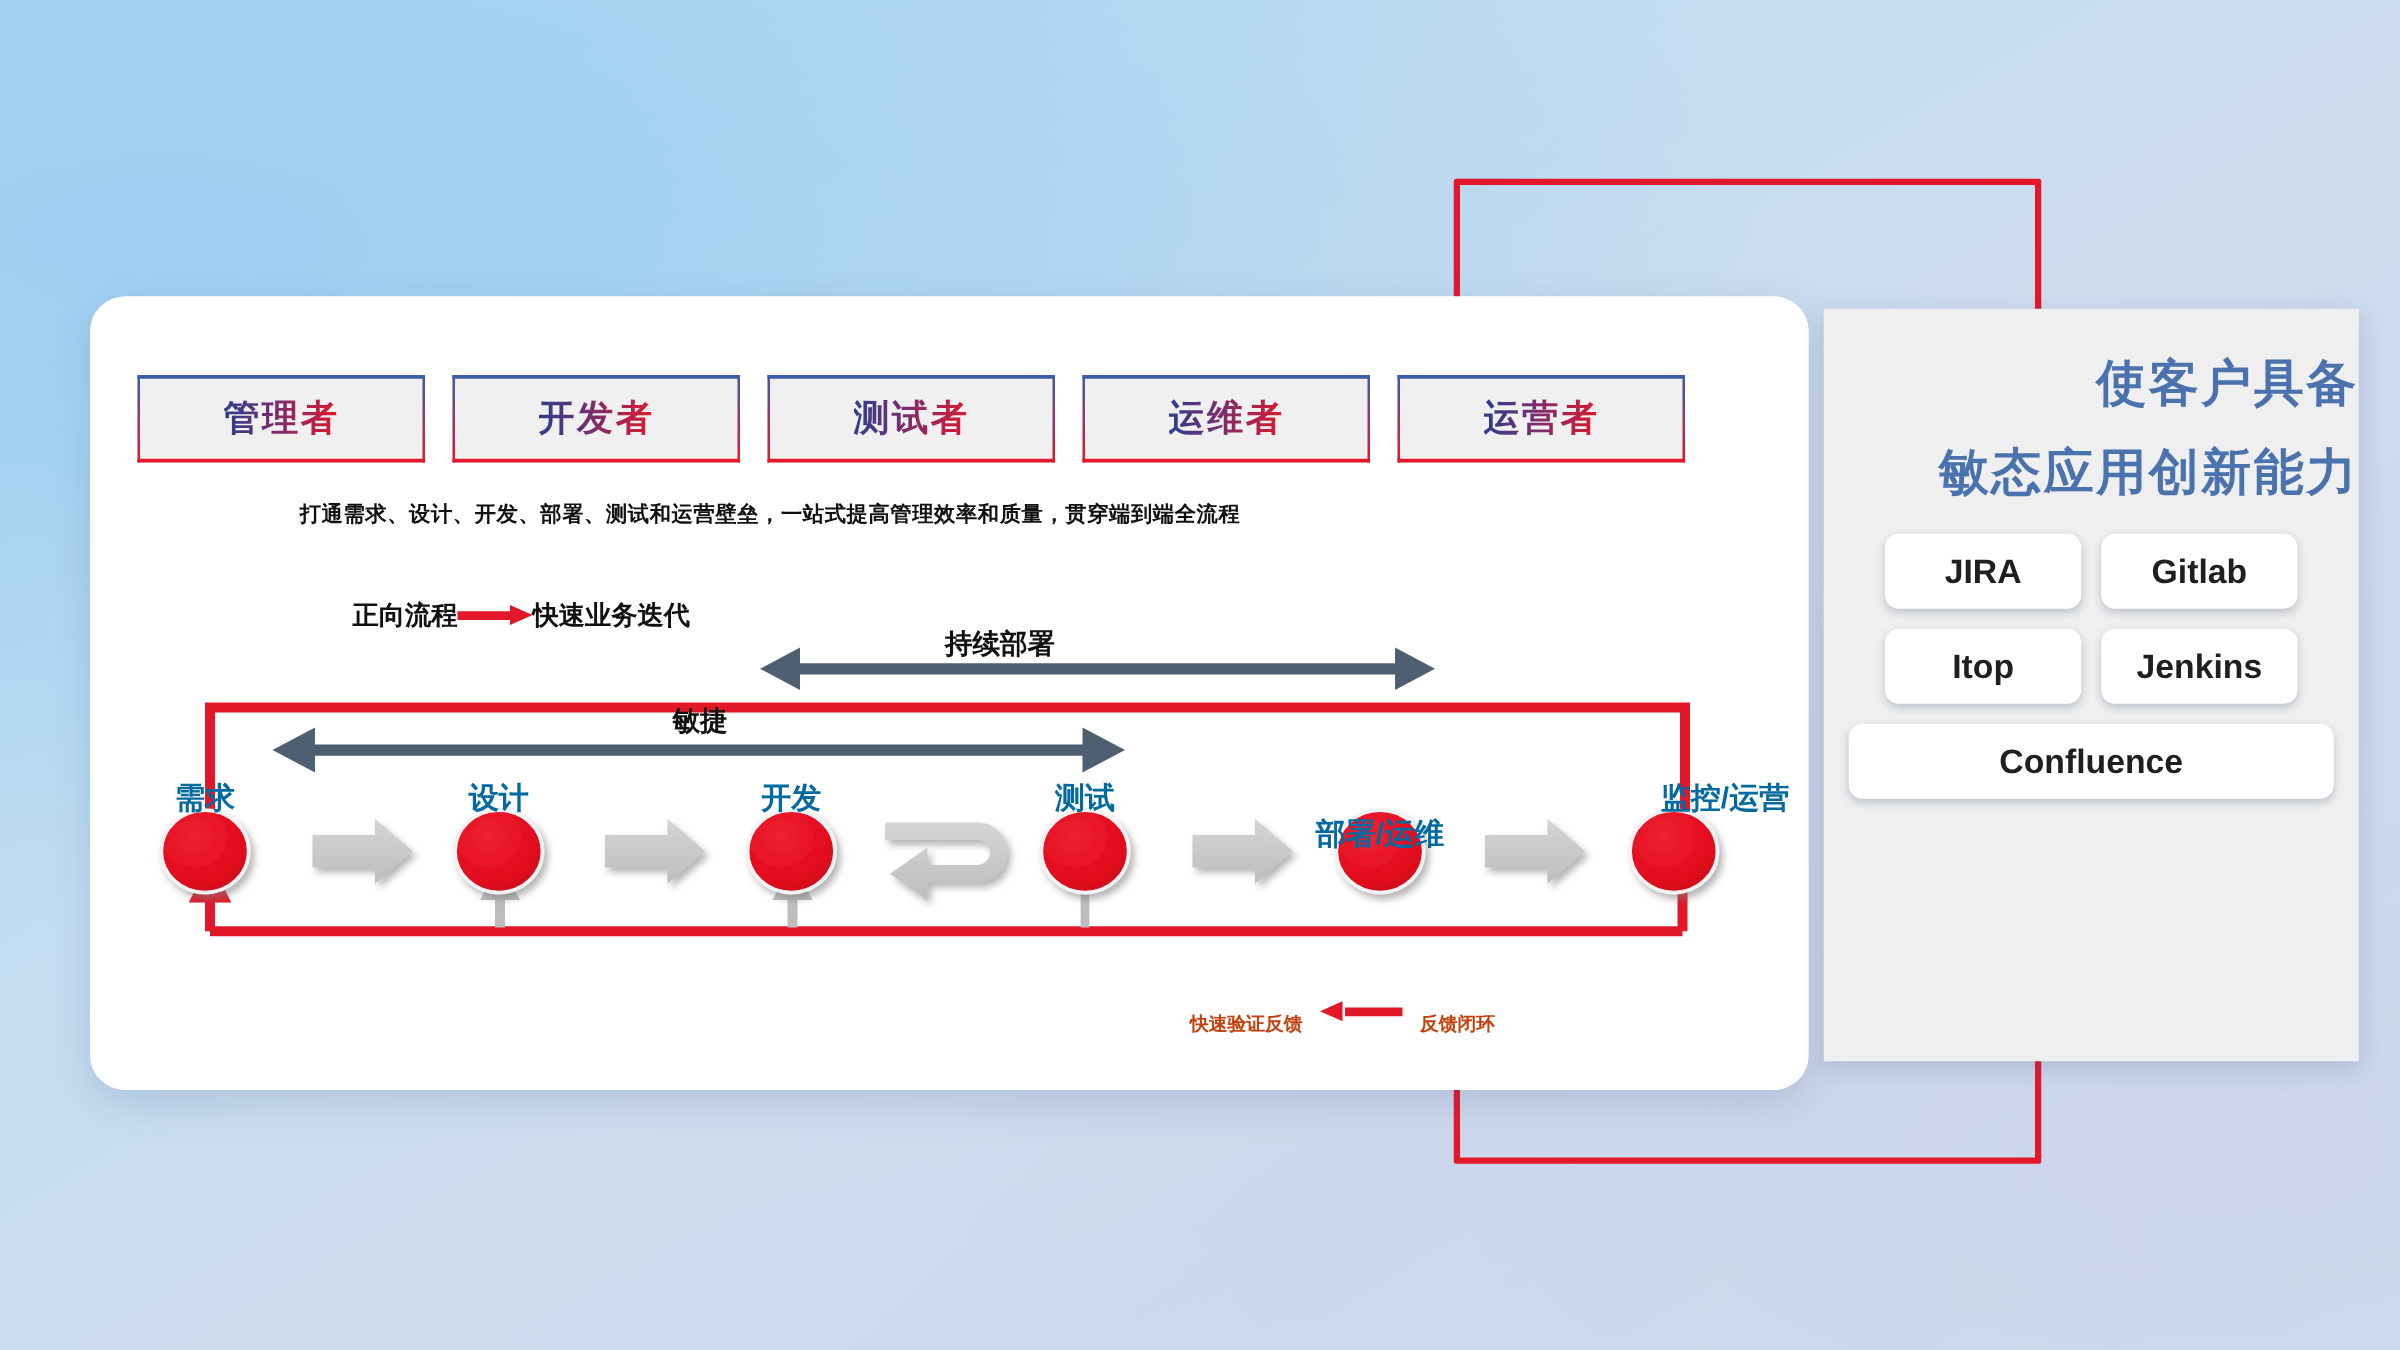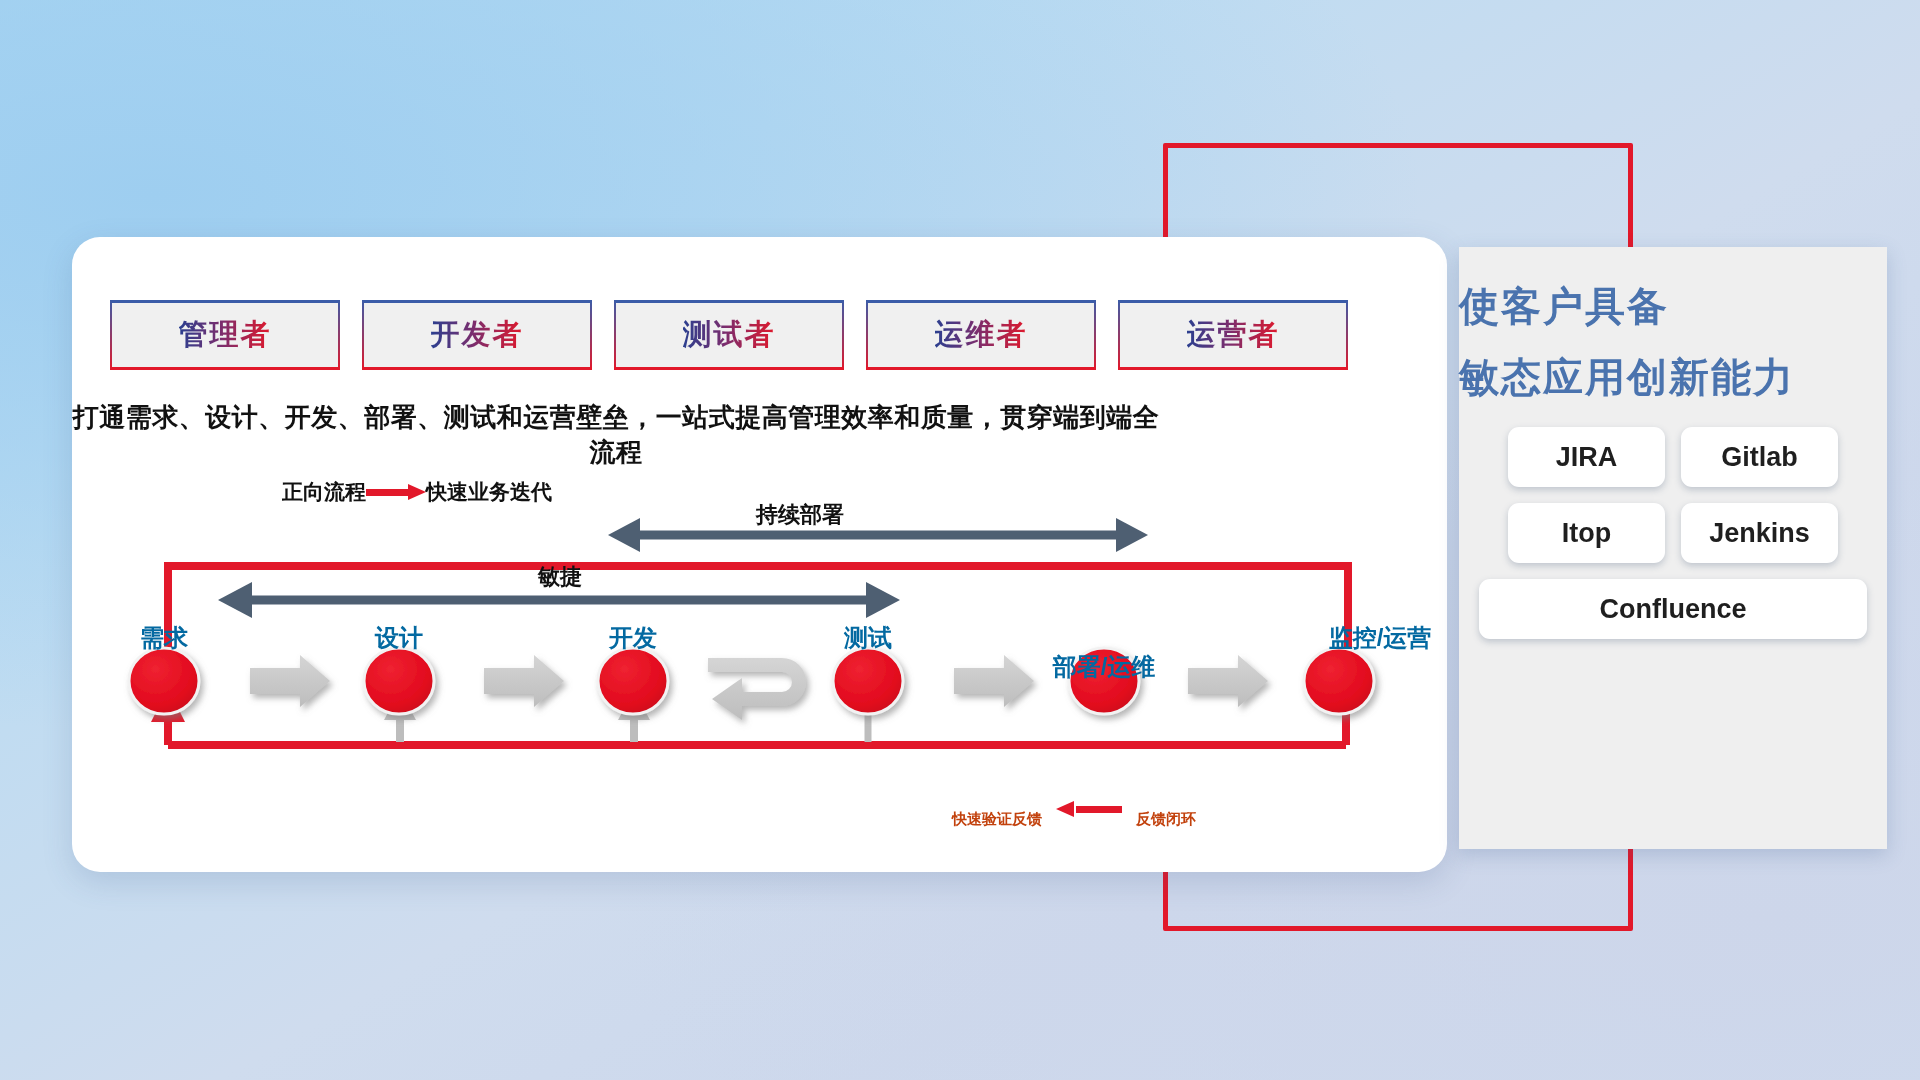--- a/index.html
+++ b/index.html
@@ -43,21 +43,21 @@
   .role span{
     font-size:29px;font-weight:600;letter-spacing:2px;
     background:linear-gradient(90deg,#2b3f8f 0%, #7a2d6e 45%, #e2182a 100%);
     -webkit-background-clip:text;background-clip:text;color:transparent;
     -webkit-text-fill-color:transparent;
   }
 
   
   .headline{
     position:absolute;left:0;right:0;top:400px;text-align:center;
-    font-size:26px;font-weight:bold;color:#111;letter-spacing:.5px;z-index:4;
+    font-size:17px;font-weight:bold;color:#111;letter-spacing:.5px;z-index:4;
     width:1088px;margin-left:72px;
   }
 
   
   .fwd{position:absolute;left:282px;top:478px;display:flex;align-items:center;z-index:4;}
   .fwd .t{font-size:21px;font-weight:bold;color:#111;}
   .arrow-r{position:relative;width:60px;height:12px;}
   .arrow-r .bar{position:absolute;left:0;top:3px;width:44px;height:7px;background:#e2182a;}
   .arrow-r .head{position:absolute;right:0;top:-2px;width:0;height:0;
     border-top:8px solid transparent;border-bottom:8px solid transparent;border-left:18px solid #e2182a;}
@@ -72,21 +72,21 @@
 
   
   .span-lbl{position:absolute;font-size:22px;font-weight:bold;color:#111;z-index:5;}
 
   
   .panel{
     position:absolute;left:1459px;top:247px;width:428px;height:602px;
     background:#efefef;box-shadow:0 6px 18px rgba(60,90,140,.22);z-index:3;
   }
   .panel-title{
-    text-align:left;color:#4a73ae;font-weight:bold;letter-spacing:2px;
+    text-align:right;color:#4a73ae;font-weight:bold;letter-spacing:2px;
   }
   .panel-title .l1{font-size:40px;margin:32px 0 16px;}
   .panel-title .l2{font-size:40px;margin:0 0 22px;}
   .tools{display:flex;flex-wrap:wrap;gap:16px 16px;padding:0 16px;justify-content:center;}
   .tool{
     background:#fff;border-radius:11px;height:60px;width:157px;
     display:flex;align-items:center;justify-content:center;
     font-size:27px;font-weight:bold;color:#1f1f1f;
     box-shadow:0 3px 7px rgba(70,90,120,.28);
   }

